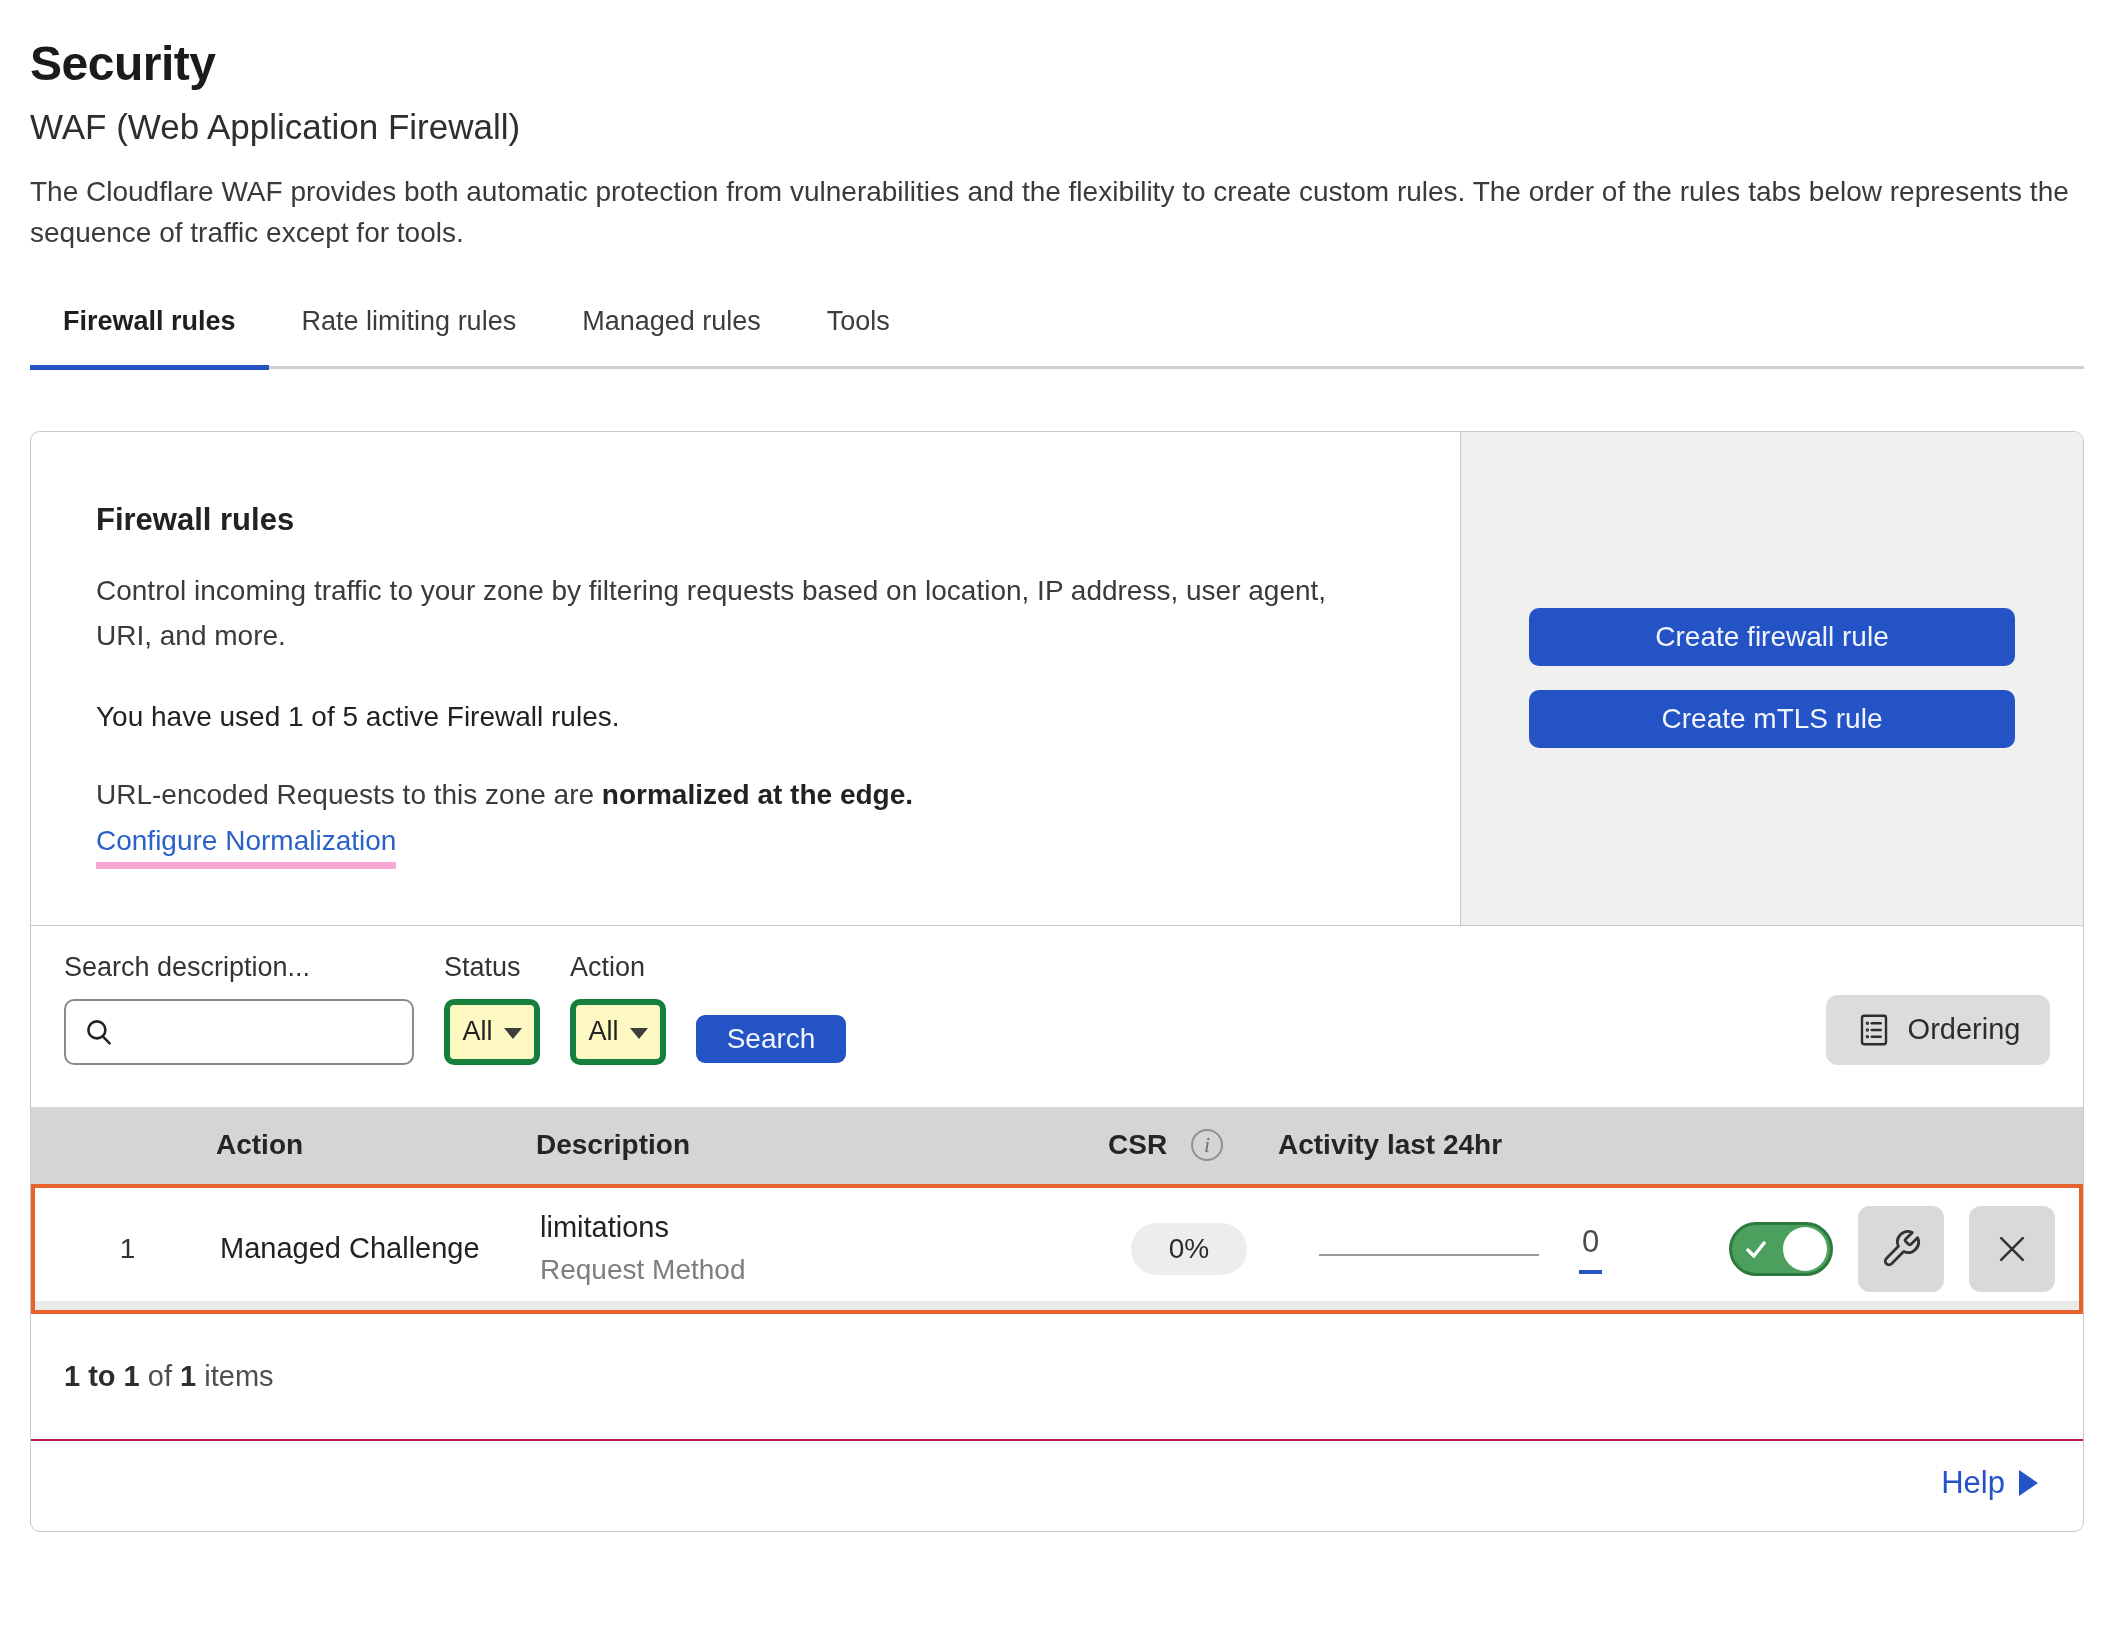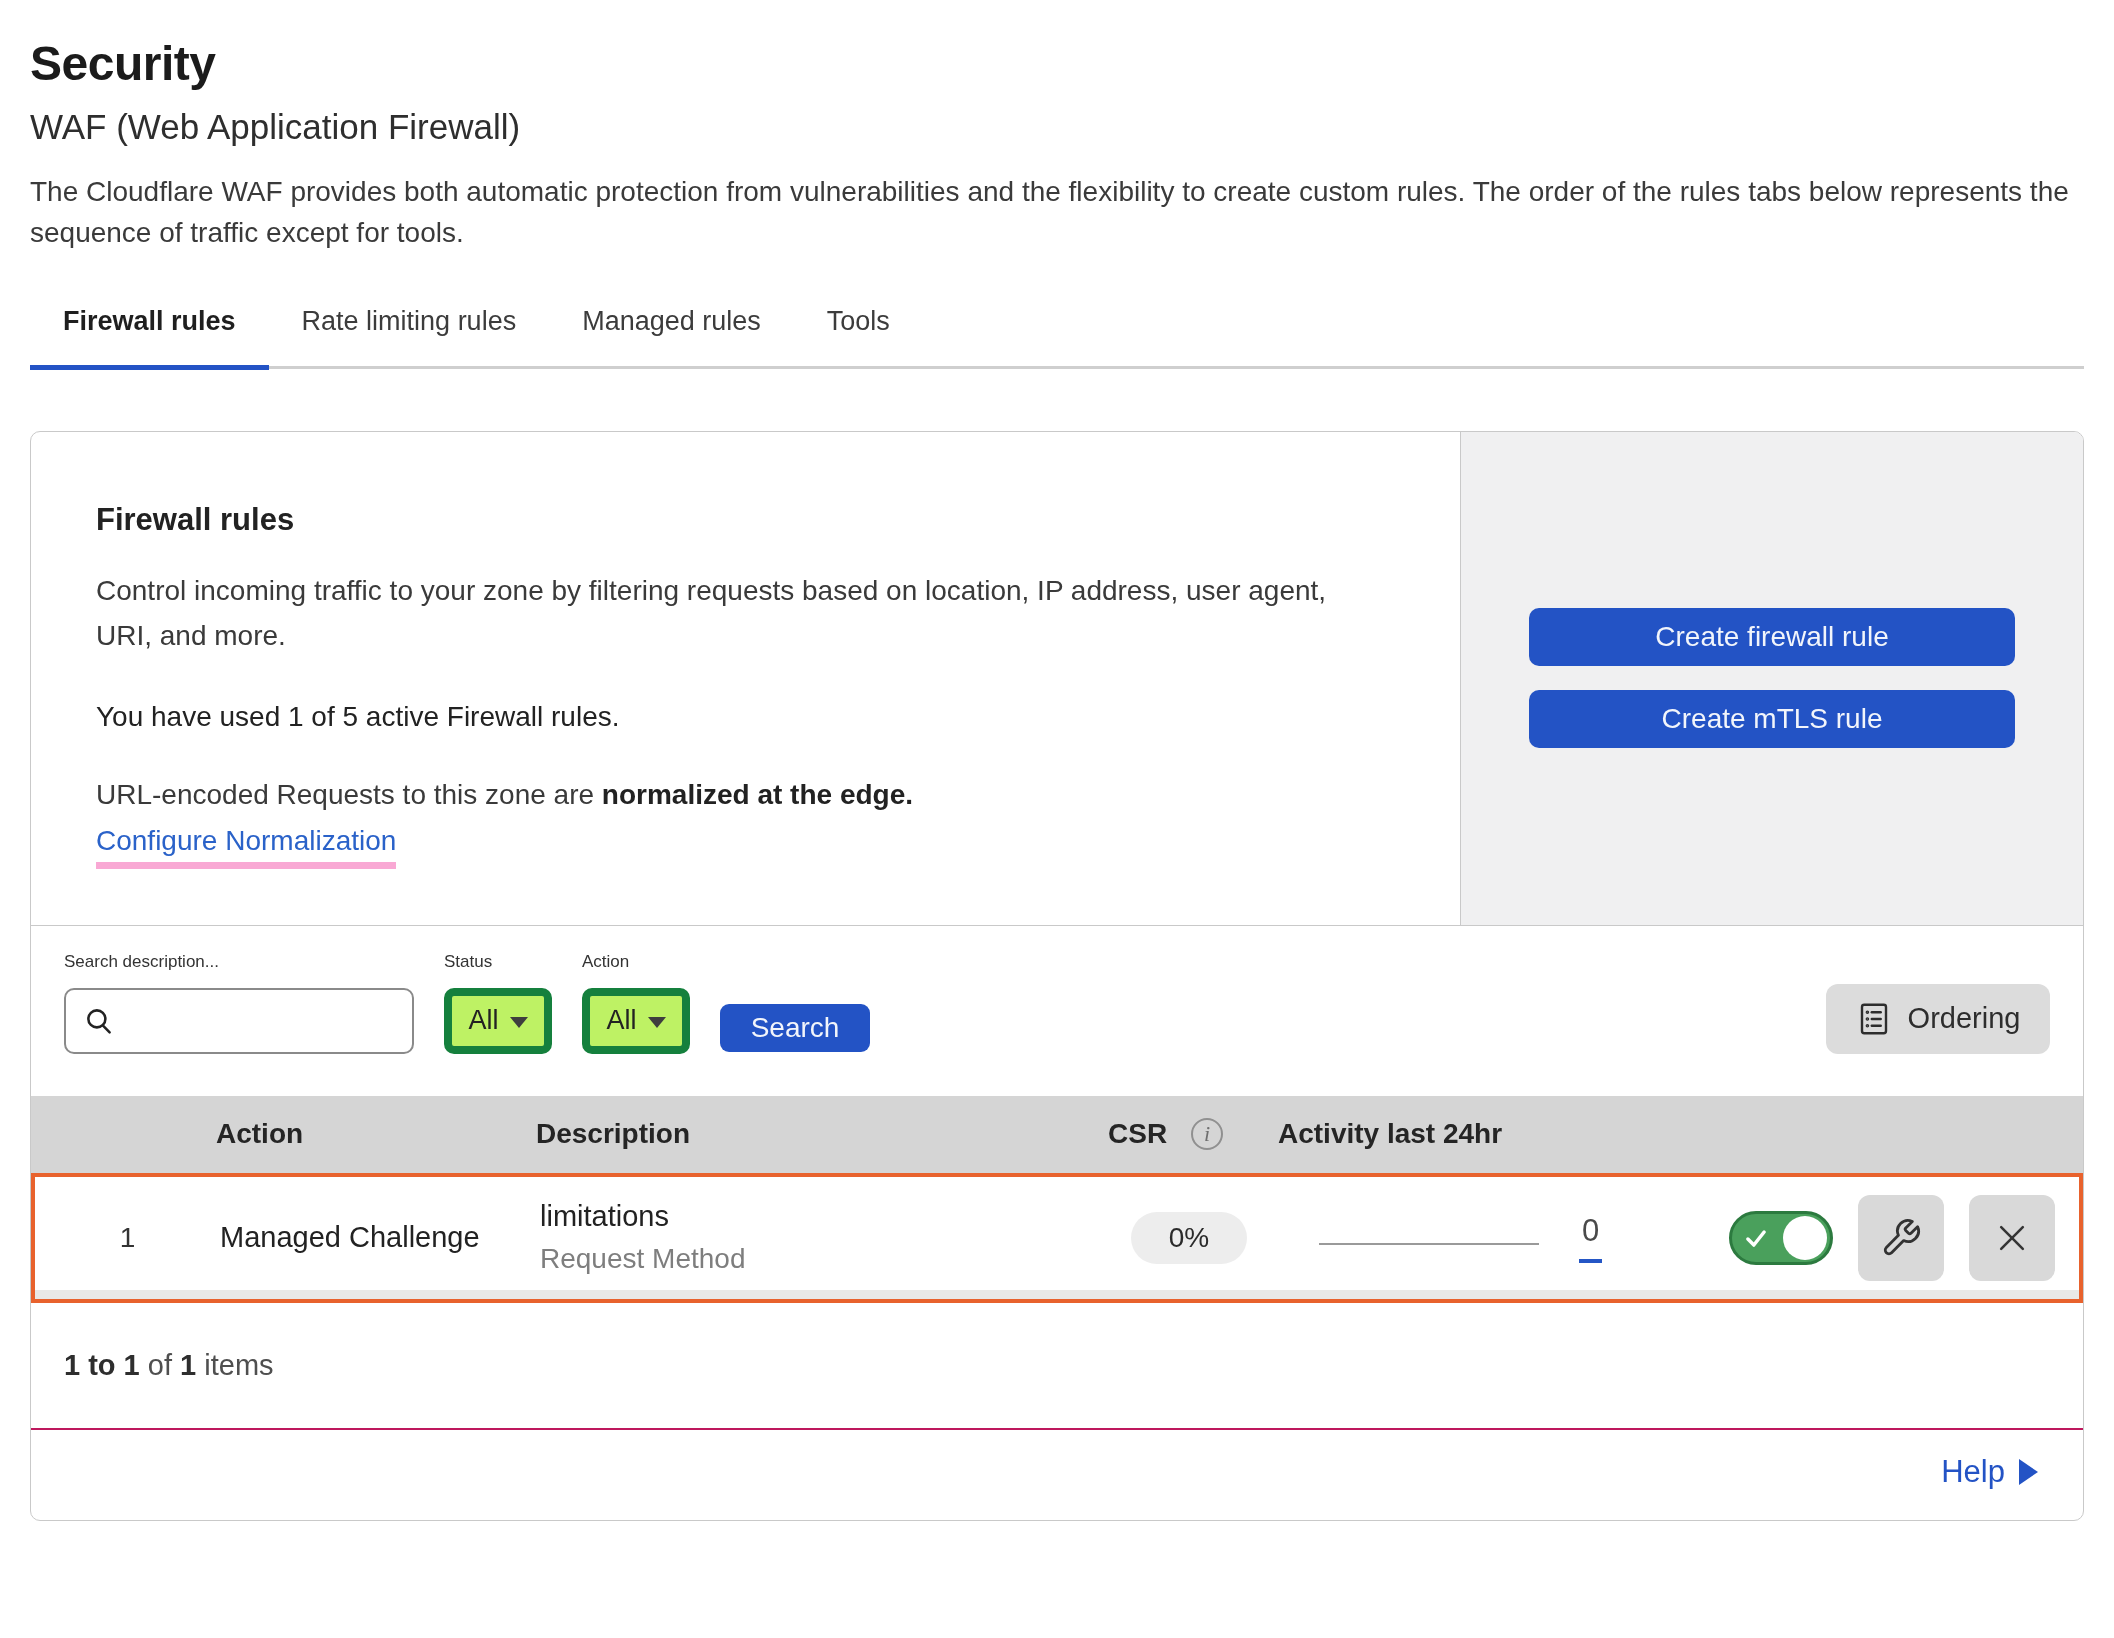--- a/index.html
+++ b/index.html
@@ -33,24 +33,24 @@
   .norm { font-size: 28px; color: #3a3a3a; margin: 0 0 14px; }
   .norm strong { color: #222; }
   .link { display: inline-block; font-size: 28px; color: #2a62c9; border-bottom: 7px solid #f9a8d4; padding-bottom: 5px; cursor: pointer; text-decoration: none; }
 
   .card-side { width: 623px; background: #f0f0f1; border-left: 1px solid #c9c9c9; display: flex; flex-direction: column; justify-content: center; align-items: center; gap: 24px; }
   .btn-primary { background: #2353c5; color: #f2f5fb; border: none; border-radius: 10px; font-size: 28px; font-family: inherit; cursor: pointer; }
   .card-side .btn-primary { width: 486px; height: 58px; }
 
   
   .filters { display: flex; align-items: flex-end; gap: 30px; padding: 26px 33px 42px; border-top: 1px solid #c9c9c9; }
-  .fgroup label { display: block; font-size: 17px; color: #333; margin-bottom: 16px; }
+  .fgroup label { display: block; font-size: 27px; color: #333; margin-bottom: 16px; }
   .search-box { width: 350px; height: 66px; border: 2px solid #8a8a8a; border-radius: 10px; display: flex; align-items: center; gap: 12px; padding: 0 16px; background: #fff; }
   .search-box input { border: none; outline: none; flex: 1; min-width: 0; font-size: 26px; font-family: inherit; background: transparent; }
-  .select { width: 108px; height: 66px; border: 8px solid #15803d; border-radius: 10px; display: flex; align-items: center; justify-content: center; gap: 11px; font-size: 27px; color: #222; background: #bef264; cursor: pointer; }
+  .select { width: 96px; height: 66px; border: 6px solid #15803d; border-radius: 10px; display: flex; align-items: center; justify-content: center; gap: 11px; font-size: 27px; color: #222; background: #fef9c3; cursor: pointer; }
   .caret { width: 0; height: 0; border-left: 9px solid transparent; border-right: 9px solid transparent; border-top: 11px solid #3e3e3e; margin-top: 4px; }
   .btn-search { width: 150px; height: 48px; border-radius: 9px; margin-bottom: 2px; }
   .spacer { flex: 1; }
   .btn-ordering { width: 224px; height: 70px; background: #dcdcdc; border: none; border-radius: 12px; display: flex; align-items: center; justify-content: center; gap: 16px; font-size: 29px; color: #2d2d2d; font-family: inherit; cursor: pointer; }
 
   
   .tgrid { display: grid; grid-template-columns: 185px 320px 1fr 170px 455px 350px; align-items: center; }
   .thead { background: #d5d5d5; height: 77px; font-size: 28px; font-weight: 700; color: #252525; }
   .csr-h { display: flex; align-items: center; gap: 24px; }
   .info-i { width: 32px; height: 32px; border: 2px solid #909090; border-radius: 50%; color: #6f6f6f; font-size: 22px; line-height: 1; display: inline-flex; align-items: center; justify-content: center; font-weight: 400; font-family: "Liberation Serif", serif; font-style: italic; cursor: pointer; }

